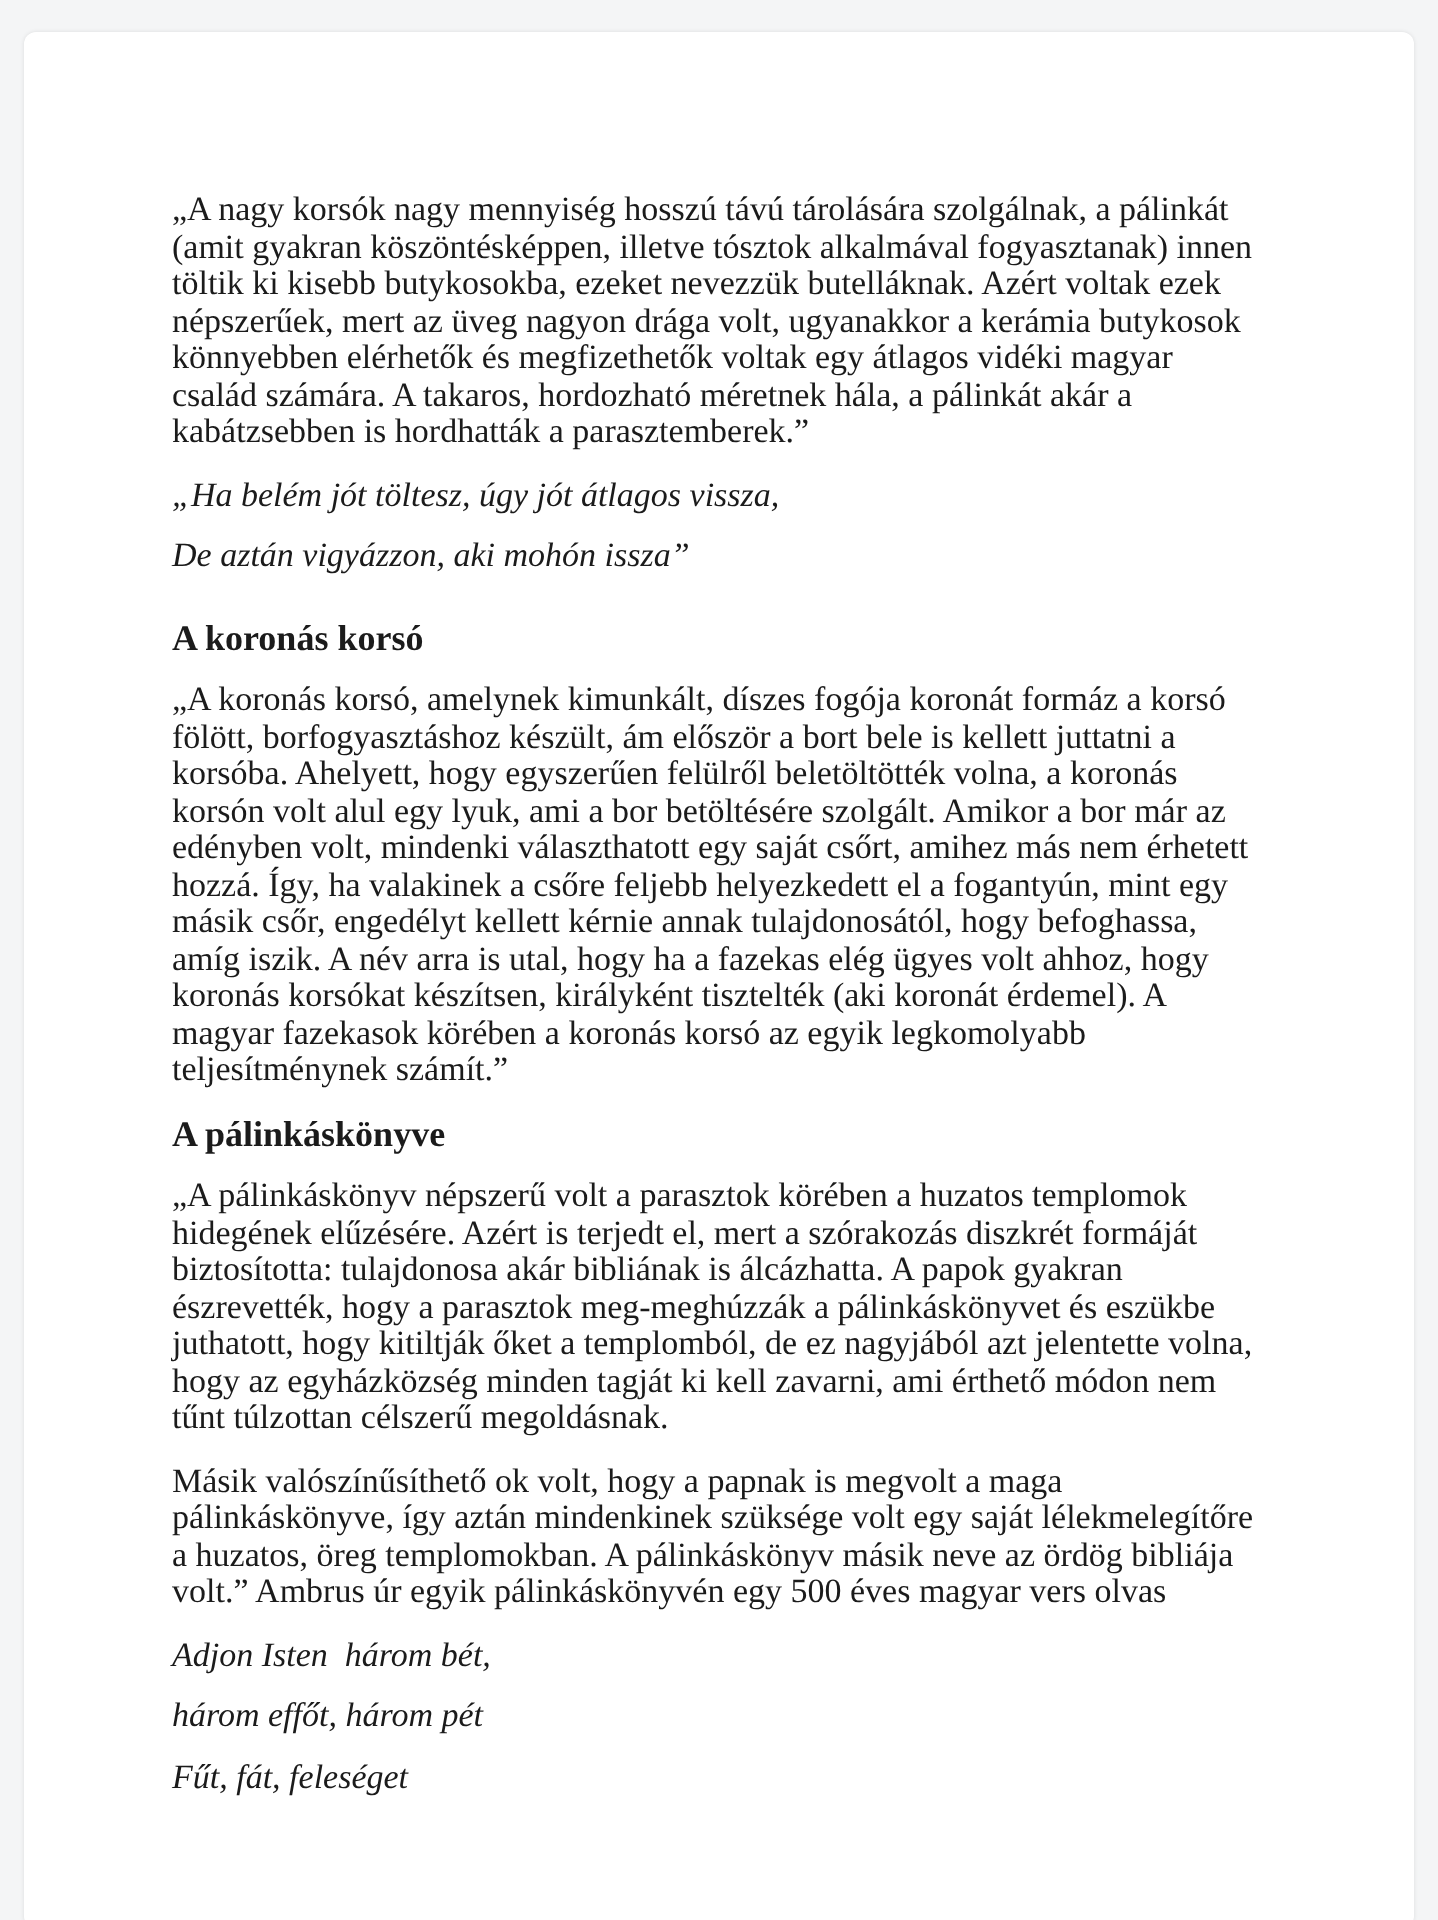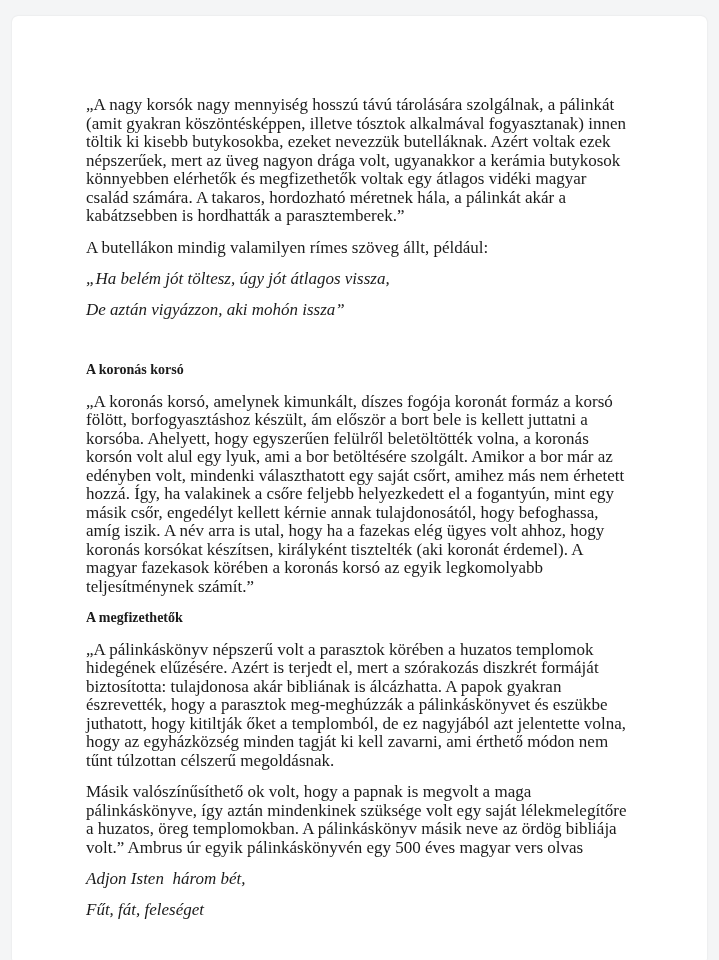--- a/index.html
+++ b/index.html
@@ -38,65 +38,65 @@
     text-align: left;
   }
   .doc p {
     margin: 0 0 12px 0;
   }
   .doc .para {
     margin-bottom: 13px;
   }
   .heading {
     font-weight: bold;
-    font-size: 14px;
+    font-size: 18px;
     margin: 0 0 13px 0;
   }
   .verse-line {
     font-style: italic;
     margin: 0 0 14px 0;
   }
   .verse-line.last {
-    margin-bottom: 42px;
+    margin-bottom: 22px;
   }
   .poem {
     margin: 0 0 12px 0;
   }
   .poem-line {
     white-space: pre-wrap;
     margin: 0;
     font-style: italic;
   }
 </style>
 </head>
 <body>
 
 <div class="canvas">
   <div class="paper">
     <div class="doc">
 
       <p class="para">„A nagy korsók nagy mennyiség hosszú távú tárolására szolgálnak, a pálinkát (amit gyakran köszöntésképpen, illetve tósztok alkalmával fogyasztanak) innen töltik ki kisebb butykosokba, ezeket nevezzük butelláknak. Azért voltak ezek népszerűek, mert az üveg nagyon drága volt, ugyanakkor a kerámia butykosok könnyebben elérhetők és megfizethetők voltak egy átlagos vidéki magyar család számára. A takaros, hordozható méretnek hála, a pálinkát akár a kabátzsebben is hordhatták a parasztemberek.”</p>
 
-      <p class="para">A butellákon mindig valamilyen rímes szöveg állt, például:</p>
 
       <p class="verse-line">„Ha belém jót töltesz, úgy jót átlagos vissza,</p>
 
       <p class="verse-line last">De aztán vigyázzon, aki mohón issza”</p>
 
       <h2 class="heading">A koronás korsó</h2>
 
       <p class="para">„A koronás korsó, amelynek kimunkált, díszes fogója koronát formáz a korsó fölött, borfogyasztáshoz készült, ám először a bort bele is kellett juttatni a korsóba. Ahelyett, hogy egyszerűen felülről beletöltötték volna, a koronás korsón volt alul egy lyuk, ami a bor betöltésére szolgált. Amikor a bor már az edényben volt, mindenki választhatott egy saját csőrt, amihez más nem érhetett hozzá. Így, ha valakinek a csőre feljebb helyezkedett el a fogantyún, mint egy másik csőr, engedélyt kellett kérnie annak tulajdonosától, hogy befoghassa, amíg iszik. A név arra is utal, hogy ha a fazekas elég ügyes volt ahhoz, hogy koronás korsókat készítsen, királyként tisztelték (aki koronát érdemel). A magyar fazekasok körében a koronás korsó az egyik legkomolyabb teljesítménynek számít.”</p>
 
-      <h2 class="heading">A megfizethetők</h2>
+      <h2 class="heading">A pálinkáskönyve</h2>
 
       <p class="para">„A pálinkáskönyv népszerű volt a parasztok körében a huzatos templomok hidegének elűzésére. Azért is terjedt el, mert a szórakozás diszkrét formáját biztosította: tulajdonosa akár bibliának is álcázhatta. A papok gyakran észrevették, hogy a parasztok meg-meghúzzák a pálinkáskönyvet és eszükbe juthatott, hogy kitiltják őket a templomból, de ez nagyjából azt jelentette volna, hogy az egyházközség minden tagját ki kell zavarni, ami érthető módon nem tűnt túlzottan célszerű megoldásnak.</p>
 
       <p class="para">Másik valószínűsíthető ok volt, hogy a papnak is megvolt a maga pálinkáskönyve, így aztán mindenkinek szüksége volt egy saját lélekmelegítőre a huzatos, öreg templomokban. A pálinkáskönyv másik neve az ördög bibliája volt.” Ambrus úr egyik pálinkáskönyvén egy 500 éves magyar vers olvas</p>
 
       <div class="poem">
         <p class="poem-line">Adjon Isten  három bét,</p>
+        <p class="poem-line">három effőt, három pét</p>
         <p class="poem-line">Fűt, fát, feleséget</p>
 
       </div>
 
     </div>
   </div>
 </div>
 
 </body></html>

